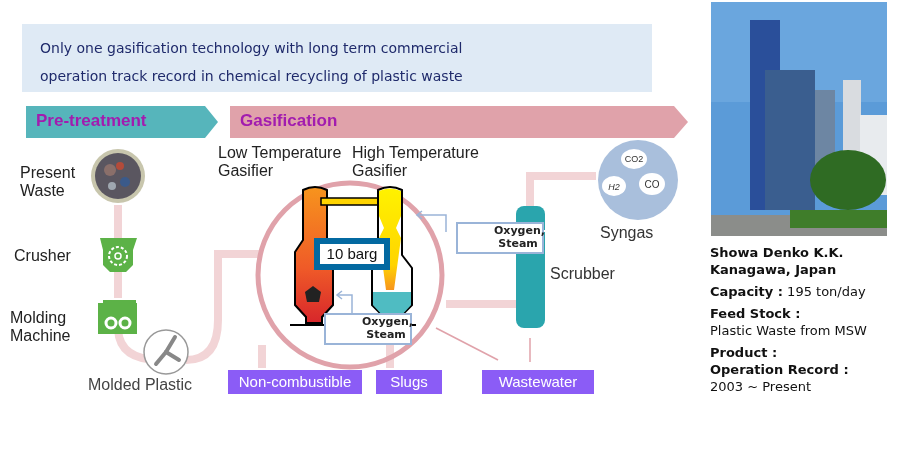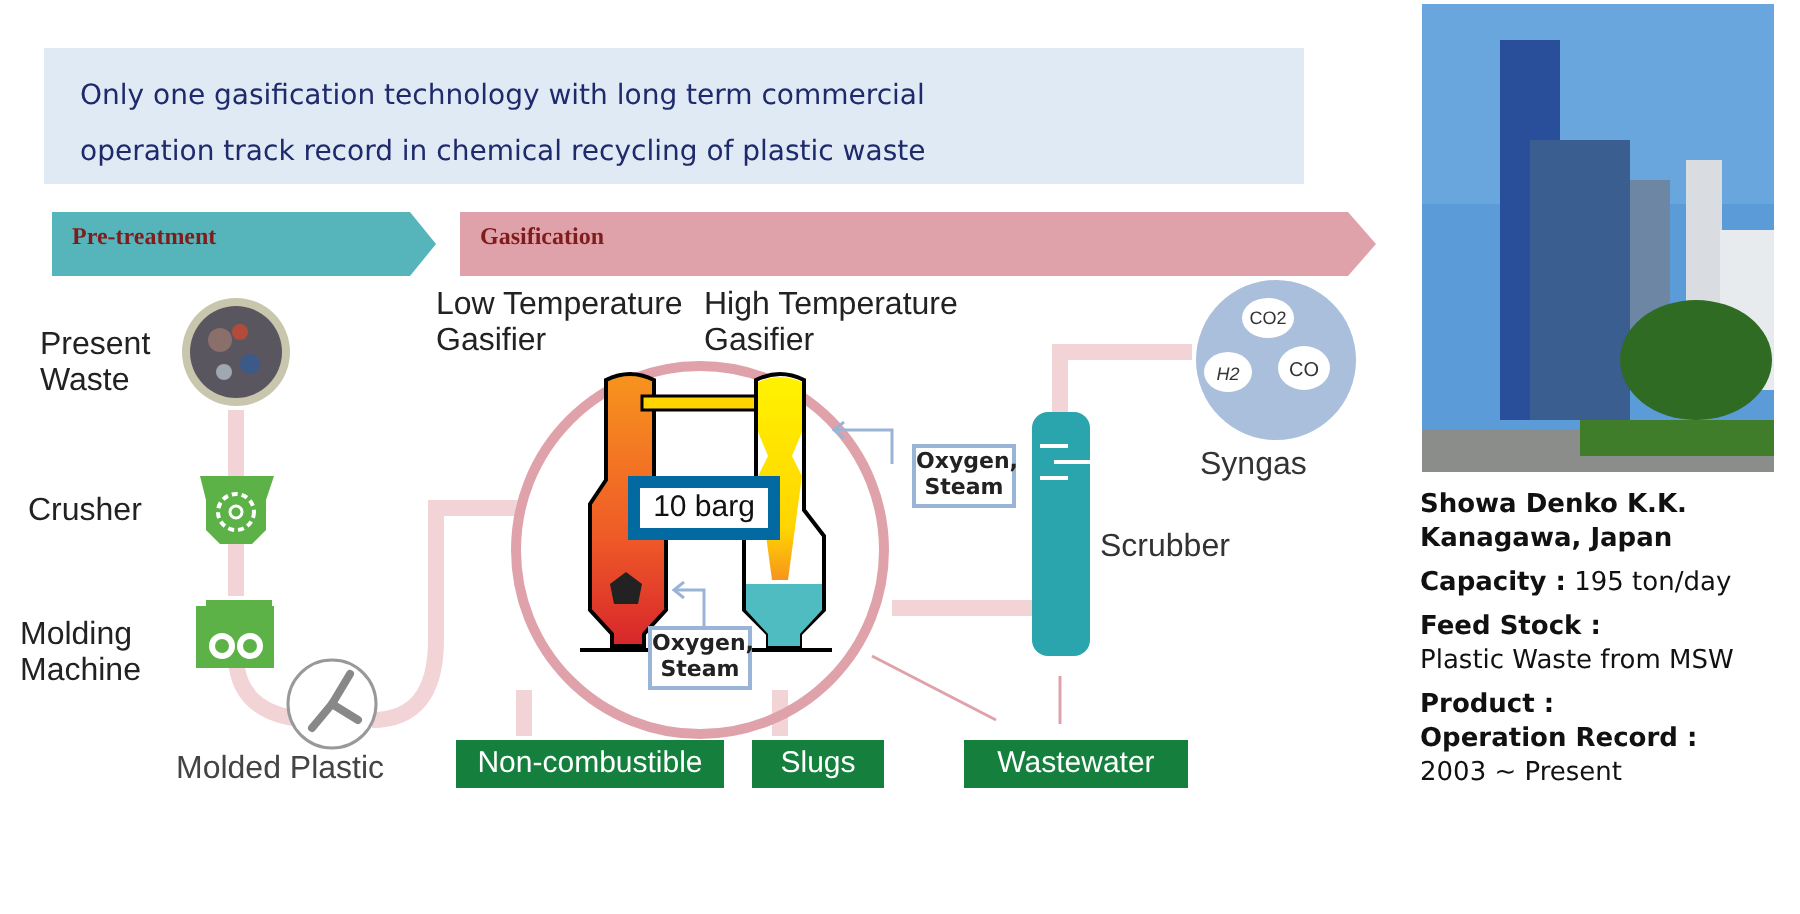--- a/index.html
+++ b/index.html
@@ -2,25 +2,25 @@
 <html><head>
 <meta charset="utf-8">
 <style>
   html, body { margin:0; padding:0; }
   body { width:900px; height:457px; background:#ffffff; position:relative; overflow:hidden;
          font-family:"Liberation Sans", sans-serif; }
   .abs { position:absolute; }
   .headline { left:22px; top:24px; width:630px; height:68px; background:#dfeaf5; }
   .headline-text { left:40px; top:34px; width:610px; font-family:"DejaVu Sans", sans-serif; font-size:14px;
                    line-height:28px; color:#1f2a6b; }
-  .stage-label { font-family:Liberation Serif, serif; font-weight:bold; font-size:12px; color:#7f1d1d; }
+  .stage-label { font-family:Liberation Sans, sans-serif; font-weight:bold; font-size:17px; color:#a21caf; }
   .lbl { font-size:16px; color:#222; text-align:left; line-height:18px; }
-  .greybox { background:#15803d; color:#fff; font-size:15px; text-align:center; line-height:24px; height:24px; }
+  .greybox { background:#8b5cf6; color:#fff; font-size:15px; text-align:center; line-height:24px; height:24px; }
   .oxy { background:#fff; border:2px solid #9ab4d8; font-size:11px; font-weight:bold; text-align:center;
-         line-height:13px; color:#222; font-family:"DejaVu Sans", sans-serif; }
+         line-height:13px; color:#222; font-family:"DejaVu Sans", sans-serif;padding-left:36px; }
   .info { left:710px; width:185px; font-family:"DejaVu Sans", sans-serif; color:#111; font-size:13px; line-height:17px; }
   .info b { font-weight:bold; }
 </style>
 </head>
 <body>
 
 <div class="abs headline"></div>
 <div class="abs headline-text">
   <div>Only one gasification technology with long term commercial</div>
   <div>operation track record in chemical recycling of plastic waste</div>

